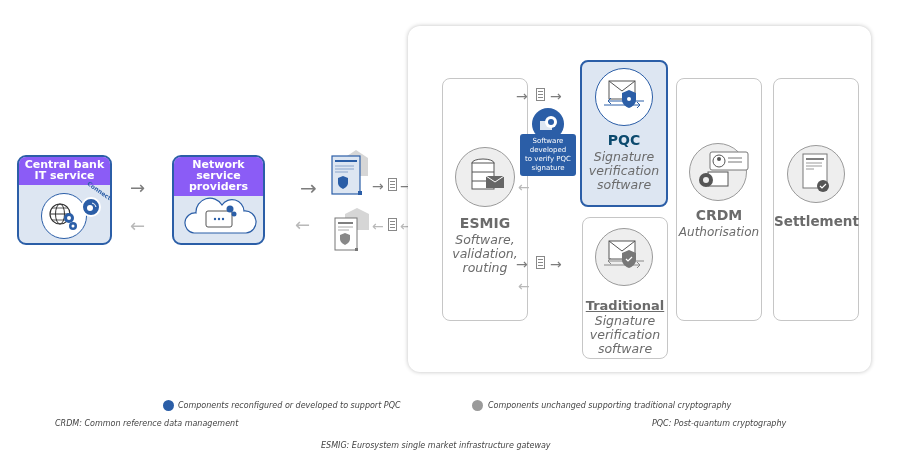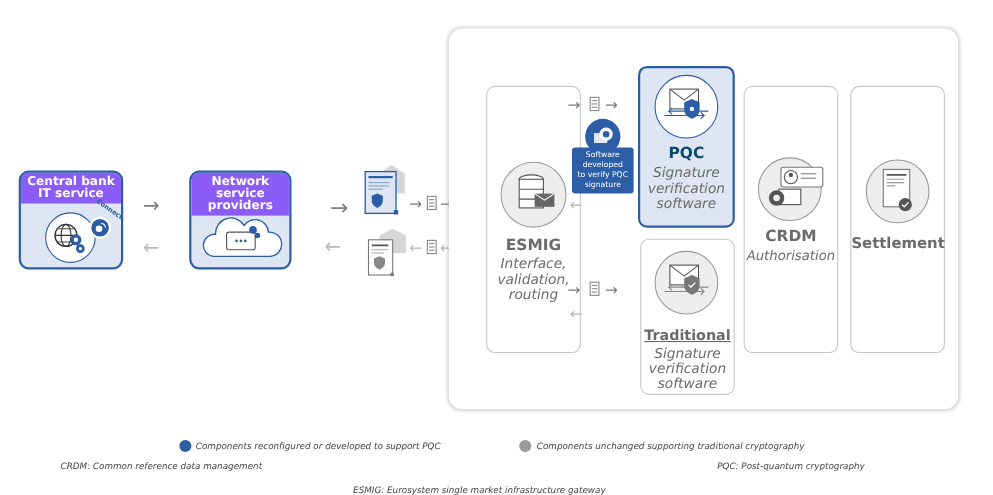--- a/index.html
+++ b/index.html
@@ -108,21 +108,21 @@
       <svg width="58" height="58" viewBox="0 0 58 58">
         <ellipse cx="27" cy="15" rx="11" ry="4" fill="#fff" stroke="#555"></ellipse>
         <rect x="16" y="15" width="22" height="26" fill="#fff" stroke="#555"></rect>
         <line x1="16" y1="24" x2="38" y2="24" stroke="#555"></line>
           <line x1="16" y1="33" x2="38" y2="33" stroke="#555"></line>
         <rect x="30" y="28" width="18" height="12" fill="#666"></rect>
         <path d="M30 28 l9 6 l9 -6" stroke="#fff" fill="none"></path>
       </svg>
     </div>
     <div class="ctitle" style="top:136px;font-size:14px;">ESMIG</div>
-    <div class="csub" style="top:154px;">Interface,</div>
+    <div class="csub" style="top:154px;">Software,</div>
     <div class="csub" style="top:168px;">validation,</div>
     <div class="csub" style="top:182px;">routing</div>
   </div>
 
   <div class="arrow" style="left:108px;top:62px;font-size:14px;">→</div>
   <div class="docicon" style="left:128px;top:62px;"></div>
   <div class="arrow" style="left:142px;top:62px;font-size:14px;">→</div>
 
   <div class="circle" style="left:124px;top:82px;width:32px;height:32px;background:#2b5ea7;">
     <svg width="32" height="32" viewBox="0 0 32 32">

